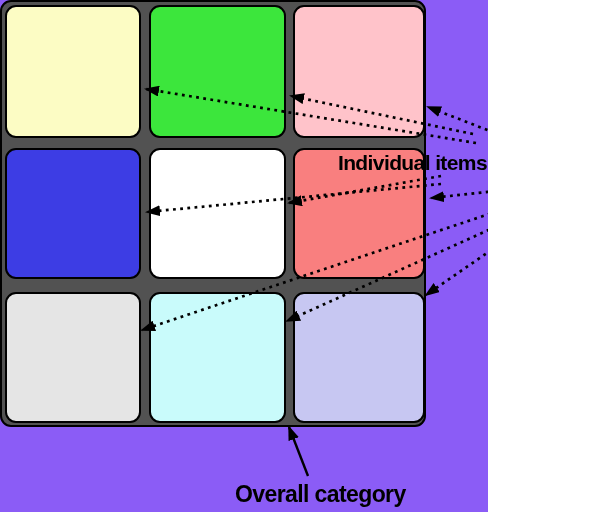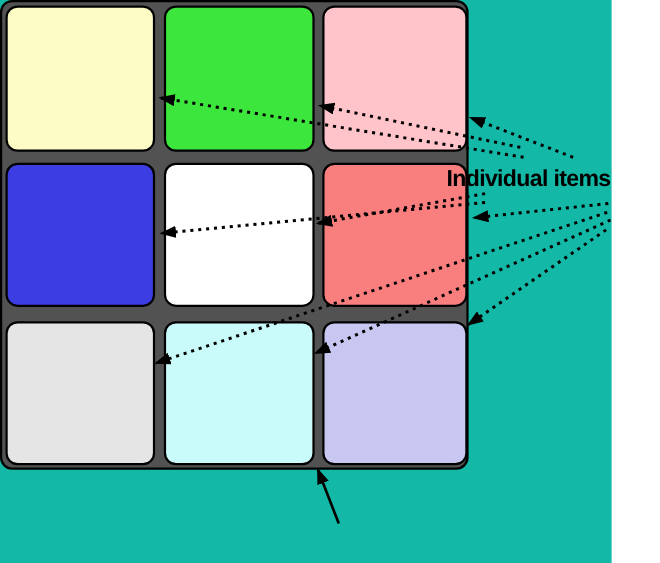--- a/index.html
+++ b/index.html
@@ -2,22 +2,22 @@
 <html><head>
 <meta charset="utf-8">
 <style>
   html,body{margin:0;padding:0;}
   body{
     font-family:"Liberation Sans","DejaVu Sans",sans-serif;
     background:#ffffff;
   }
   #canvas{
     position:relative;
-    width:556px;height:512px;
-    background:#14b8a6;
+    width:488px;height:512px;
+    background:#8b5cf6;
     overflow:hidden;
   }
   #grid-container{
     position:absolute;
     box-sizing:border-box;
     border:2px solid #000;
     border-radius:11px;
   }
   .grid-cell{
     position:absolute;
@@ -88,14 +88,15 @@
         <line x1="553" y1="185" x2="431" y2="198" class="dotted-arrow" marker-end="url(#arrowhead)"></line>
         <line x1="552" y1="193" x2="142" y2="330" class="dotted-arrow" marker-end="url(#arrowhead)"></line>
         <line x1="555" y1="200" x2="287" y2="321" class="dotted-arrow" marker-end="url(#arrowhead)"></line>
         <line x1="551" y1="209" x2="426" y2="295" class="dotted-arrow" marker-end="url(#arrowhead)"></line>
         <line x1="308" y1="476" x2="289" y2="427" class="solid-arrow" marker-end="url(#arrowhead)"></line>
       </g>
   </svg>
 
   <div id="individual-items-label" class="diagram-label">Individual items</div>
 
+  <div id="overall-category-label" class="diagram-label">Overall category</div>
 
 </div>
 
 </body></html>

